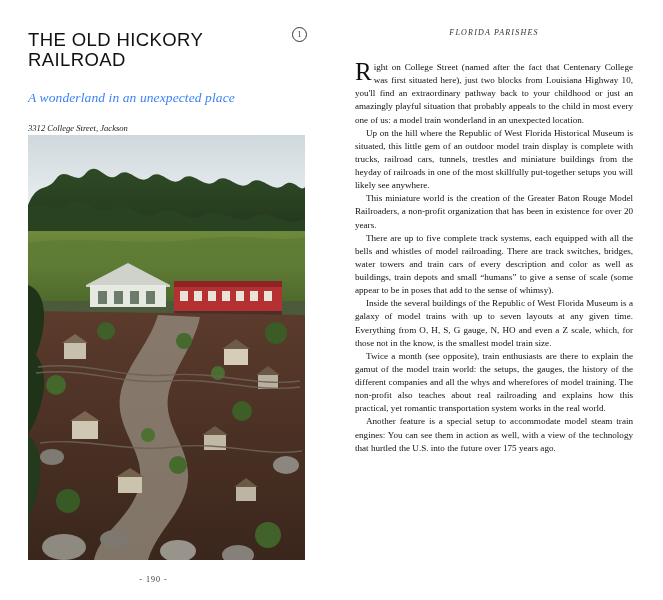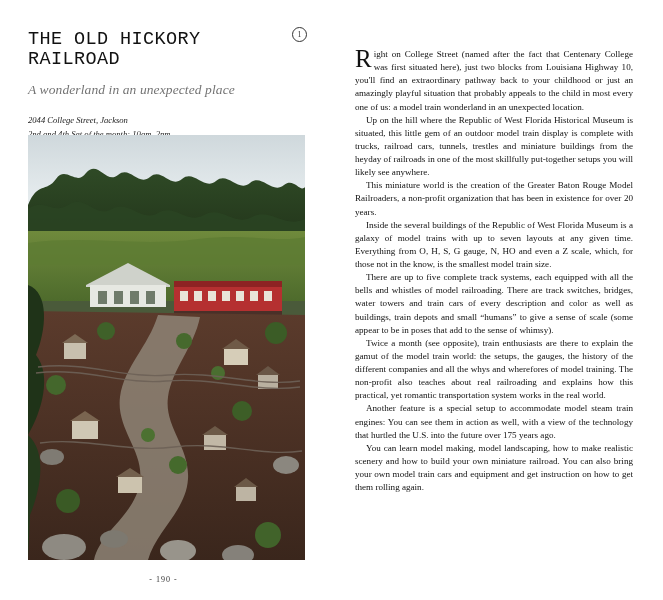--- a/index.html
+++ b/index.html
@@ -15,33 +15,33 @@
     display: flex;
     background: #ffffff;
   }
   
   .page-left {
     position: relative;
     width: 331px; height: 600px;
     padding: 24px 24px 0 28px;
   }
   .title {
-    font-family: Liberation Mono, monospace;
+    font-family: Liberation Sans, sans-serif;
     font-size: 18.5px;
     letter-spacing: 0.4px;
     color: #111;
     font-weight: normal;
     margin: 6px 16px 0 0;
     line-height: 1.1;
   }
   .subtitle {
     font-style: italic;
     font-size: 13.5px;
-    color: #737373;
-    margin: 11px 0 0 0;
+    color: #3b82f6;
+    margin: 19px 0 0 0;
     letter-spacing: 0.1px;
   }
   .address-block {
     font-style: italic;
     font-size: 8.6px;
     line-height: 1.62;
     color: #222;
     margin: 16px 0 0 0;
   }
   .address-block div { white-space: nowrap; }
@@ -63,21 +63,21 @@
     left: 28px; top: 135px;
     width: 277px; height: 425px;
     overflow: hidden;
     background: #4a5a3a;
   }
   .photo svg { display: block; }
   .folio {
     position: absolute;
     bottom: 16px;
     width: 100%;
-    left: 12px;
+    left: 2px;
     text-align: center;
     font-size: 8px;
     letter-spacing: 1px;
     color: #333;
   }
   .folio-left { padding-right: 28px; }
   
   .page-right {
     position: relative;
     width: 332px; height: 600px;
@@ -118,21 +118,21 @@
 <div class="spread">
 
   <div class="page-left">
 
     <div class="marker">1</div>
 
     <h1 class="title">THE OLD HICKORY RAILROAD</h1>
     <div class="subtitle">A wonderland in an unexpected place</div>
 
     <div class="address-block">
-      <div>2044 College Street, Jackson</div>
+      <div>3312 College Street, Jackson</div>
       <div>2nd and 4th Sat of the month: 10am–2pm</div>
     </div>
 
     <div class="photo">
       <svg width="277" height="425" viewBox="0 0 277 425">
         <defs>
           <linearGradient id="sky" x1="0" y1="0" x2="0" y2="1">
             <stop offset="0%" stop-color="#cfd8dc"></stop>
             <stop offset="100%" stop-color="#e8eef0"></stop>
           </linearGradient>
@@ -237,26 +237,26 @@
           <path d="M8,238 C58,232 94,250 138,246 C188,242 226,258 272,252"></path>
           <path d="M12,308 C58,302 100,318 146,312 C196,306 232,322 274,316"></path>
         </g>
       </svg>
     </div>
 
     <div class="folio folio-left">- 190 -</div>
   </div>
 
   <div class="page-right">
+    <div class="running-head">FLORIDA PARISHES</div>
 
     <div class="body-col">
       <p class="first dropcap-wrap"><span class="dropcap">R</span><span>ight on College Street (named after the fact that Centenary College was first situated here), just two blocks from Louisiana Highway 10, you'll find an extraordinary pathway back to your childhood or just an amazingly playful situation that probably appeals to the child in most every one of us: a model train wonderland in an unexpected location.</span></p>
       <p>Up on the hill where the Republic of West Florida Historical Museum is situated, this little gem of an outdoor model train display is complete with trucks, railroad cars, tunnels, trestles and miniature buildings from the heyday of railroads in one of the most skillfully put-together setups you will likely see anywhere.</p>
       <p>This miniature world is the creation of the Greater Baton Rouge Model Railroaders, a non-profit organization that has been in existence for over 20 years.</p>
+      <p>There are up to five complete track systems, each equipped with all the bells and whistles of model railroading. There are track switches, bridges, water towers and train cars of every description and color as well as buildings, train depots and small “humans” to give a sense of scale (some appear to be in poses that add to the sense of whimsy).</p>
       <p>Inside the several buildings of the Republic of West Florida Museum is a galaxy of model trains with up to seven layouts at any given time. Everything from O, H, S, G gauge, N, HO and even a Z scale, which, for those not in the know, is the smallest model train size.</p>
-      <p>There are up to five complete track systems, each equipped with all the bells and whistles of model railroading. There are track switches, bridges, water towers and train cars of every description and color as well as buildings, train depots and small “humans” to give a sense of scale (some appear to be in poses that add to the sense of whimsy).</p>
       <p>Twice a month (see opposite), train enthusiasts are there to explain the gamut of the model train world: the setups, the gauges, the history of the different companies and all the whys and wherefores of model training. The non-profit also teaches about real railroading and explains how this practical, yet romantic transportation system works in the real world.</p>
       <p>Another feature is a special setup to accommodate model steam train engines: You can see them in action as well, with a view of the technology that hurtled the U.S. into the future over 175 years ago.</p>
-      <p>You can learn model making, model landscaping, how to make realistic scenery and how to build your own miniature railroad. You can also bring your own model train cars and equipment and get instruction on how to get them rolling again.</p>
     </div>
 
   </div>
 </div>
 
 </body></html>

